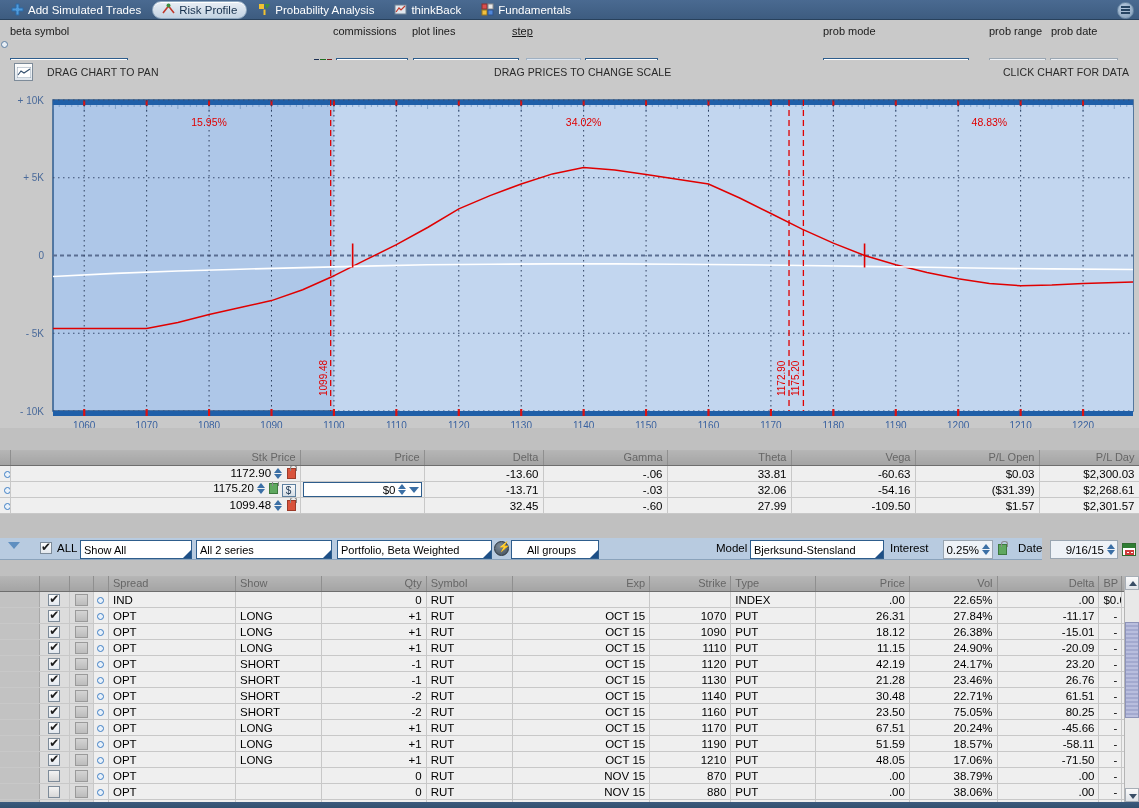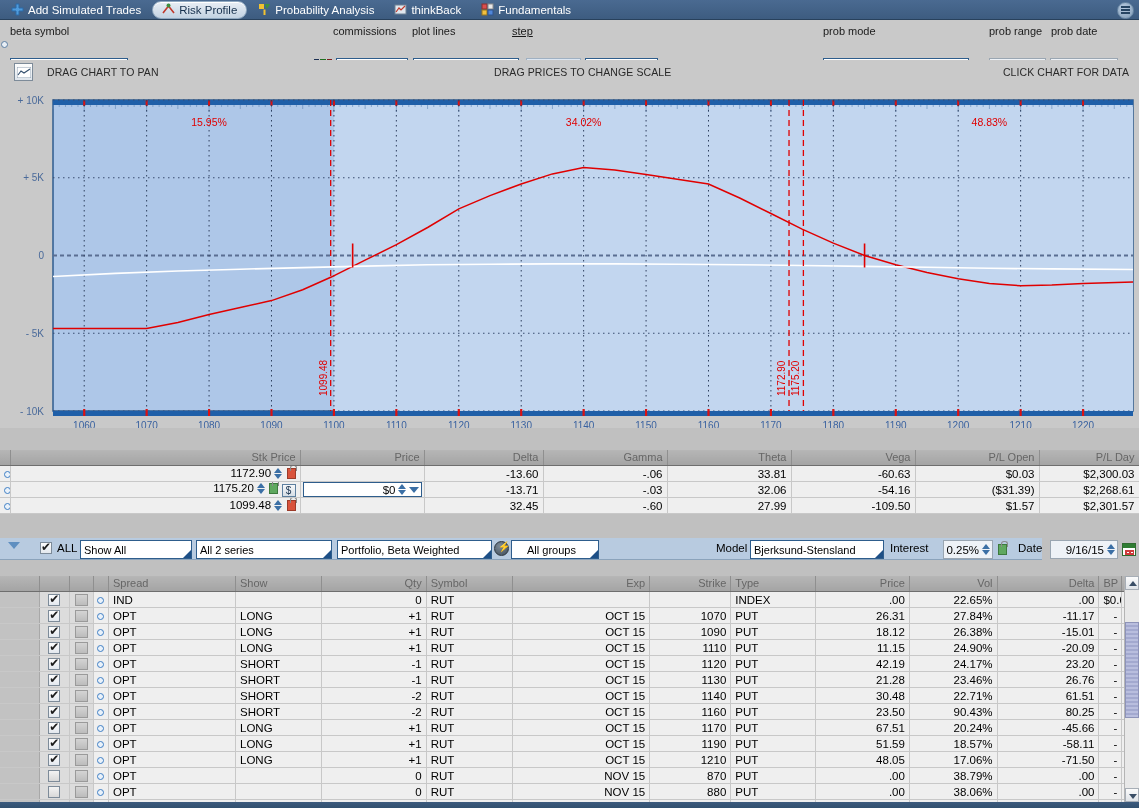--- a/index.html
+++ b/index.html
@@ -1033,21 +1033,21 @@
      <td class="ctr" style="background:#dcdcdc"><span class="chart-cell-ico"></span></td>
      <td class="ctr" style="padding:0"><span class="bluedot"></span></td>
      <td class="lt">OPT</td>
      <td class="lt">SHORT</td>
      <td>-2</td>
      <td class="lt">RUT</td>
      <td>OCT 15</td>
      <td>1160</td>
      <td class="lt">PUT</td>
      <td>23.50</td>
-     <td>90.43%</td>
+     <td>75.05%</td>
      <td>80.25</td>
      <td>-</td>
      <td style="background:#efefef;border-right:none"></td>
           </tr>
           <tr>
             <td style="background:#c2c2c2;border-right:1px solid #a8a8a8"></td>
      <td class="ctr" style="background:#dcdcdc"><span class="chk on"></span></td>
      <td class="ctr" style="background:#dcdcdc"><span class="chart-cell-ico"></span></td>
      <td class="ctr" style="padding:0"><span class="bluedot"></span></td>
      <td class="lt">OPT</td>

